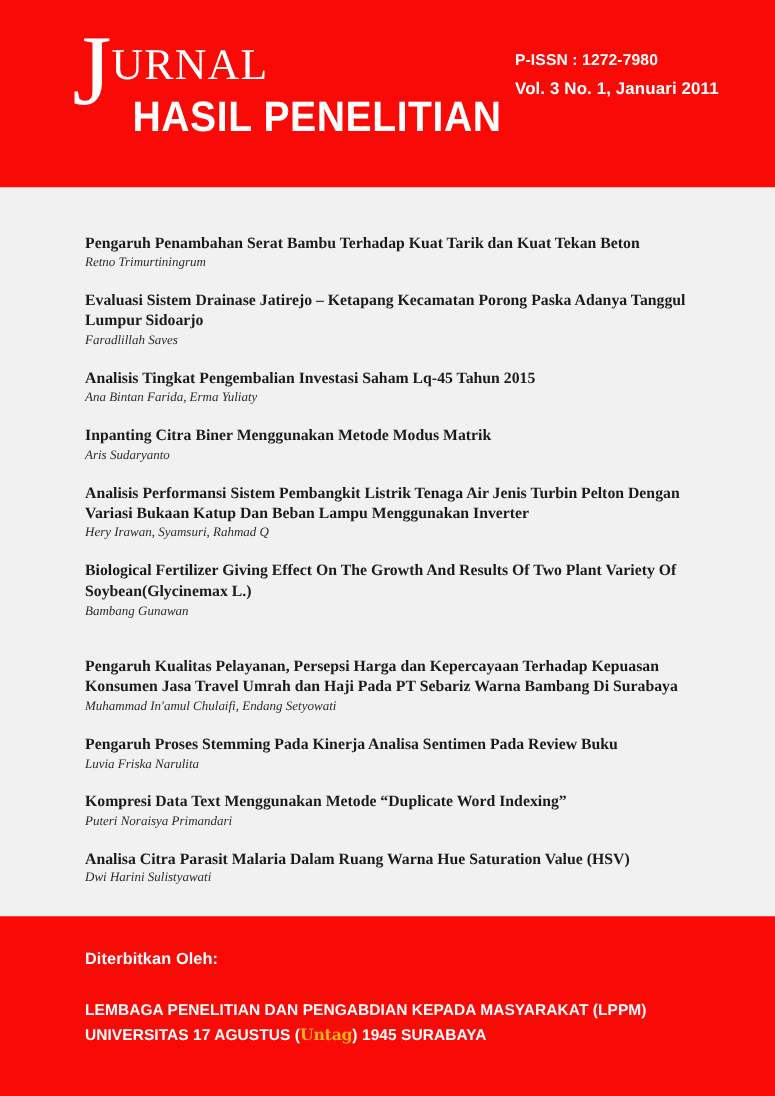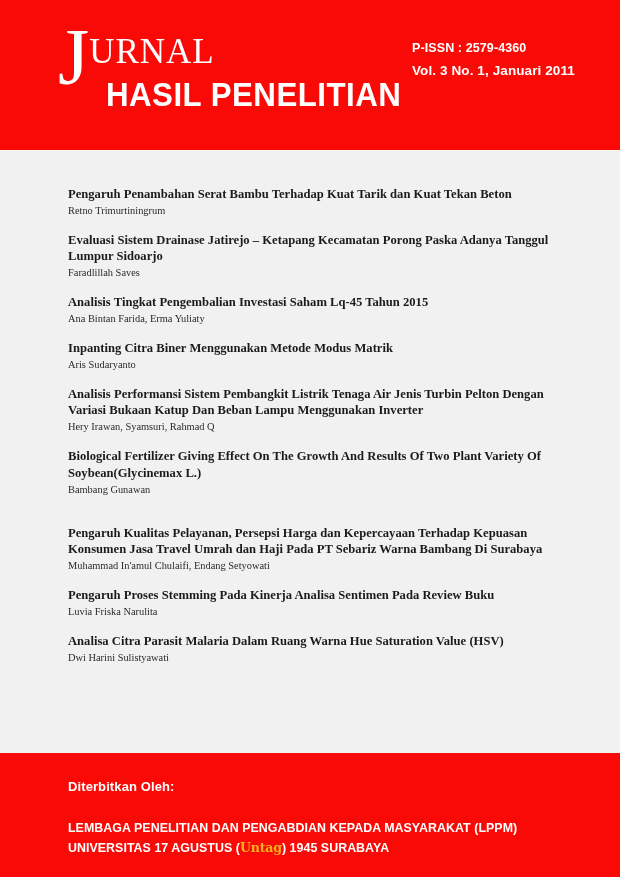--- a/index.html
+++ b/index.html
@@ -137,30 +137,31 @@
     font-weight: 700;
     color: #1b1b1b;
     line-height: 1.33;
     letter-spacing: 0.01px;
     margin: 0 0 1px 0;
   }
 
   .article-authors {
     font-family: "Liberation Serif", "DejaVu Serif", serif;
     font-size: 10.4px;
+    font-style: italic;
     font-weight: 400;
     color: #2a2a2a;
     line-height: 1.25;
     margin: 0;
   }
 
   
   .footer-band {
     background: #fa0a06;
-    height: 124px;
+    height: 144px;
     flex: 0 0 auto;
     position: relative;
     padding-left: 20px;
   }
 
   .footer-inner {
     position: absolute;
     left: 68px;
     top: 26px;
     color: #ffffff;
@@ -199,21 +200,21 @@
 
     <div class="masthead">
       <div class="masthead-line1">
         <span class="dropcap-j">J</span>
         <span class="urnal">URNAL</span>
       </div>
       <div class="masthead-line2">HASIL PENELITIAN</div>
     </div>
 
     <div class="issn-block">
-      <div class="issn-line">P-ISSN : 2579-4360</div>
+      <div class="issn-line">P-ISSN : 1272-7980</div>
       <div class="issn-vol">Vol. 3 No. 1, Januari 2011</div>
     </div>
 
   </div>
 
   <div class="body-area">
     <div class="toc">
         <div class="article">
           <div class="article-title">Pengaruh Penambahan Serat Bambu Terhadap Kuat Tarik dan Kuat Tekan Beton</div>
           <div class="article-authors">Retno Trimurtiningrum</div>
@@ -238,20 +239,24 @@
           <div class="article-title">Biological Fertilizer Giving Effect On The Growth And Results Of Two Plant Variety Of Soybean(Glycinemax  L.)</div>
           <div class="article-authors">Bambang Gunawan</div>
         </div>
         <div class="article">
           <div class="article-title">Pengaruh Kualitas Pelayanan, Persepsi Harga dan Kepercayaan Terhadap Kepuasan Konsumen Jasa Travel Umrah dan Haji Pada PT Sebariz Warna Bambang Di Surabaya</div>
           <div class="article-authors">Muhammad In'amul Chulaifi, Endang Setyowati</div>
         </div>
         <div class="article">
           <div class="article-title">Pengaruh Proses Stemming Pada Kinerja Analisa Sentimen Pada Review Buku</div>
           <div class="article-authors">Luvia Friska Narulita</div>
+        </div>
+        <div class="article">
+          <div class="article-title">Kompresi Data Text Menggunakan Metode “Duplicate Word Indexing”</div>
+          <div class="article-authors">Puteri Noraisya Primandari</div>
         </div>
         <div class="article">
           <div class="article-title">Analisa Citra Parasit Malaria Dalam Ruang Warna Hue Saturation Value (HSV)</div>
           <div class="article-authors">Dwi Harini Sulistyawati</div>
         </div>
       </div>
   </div>
 
   <div class="footer-band">
     <div class="footer-inner">

